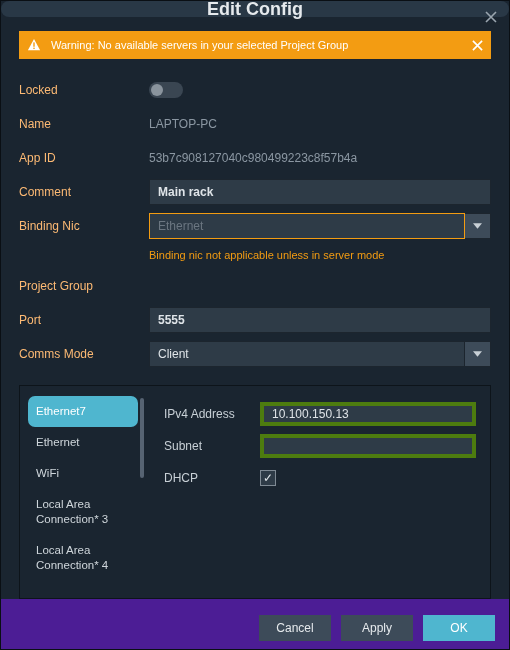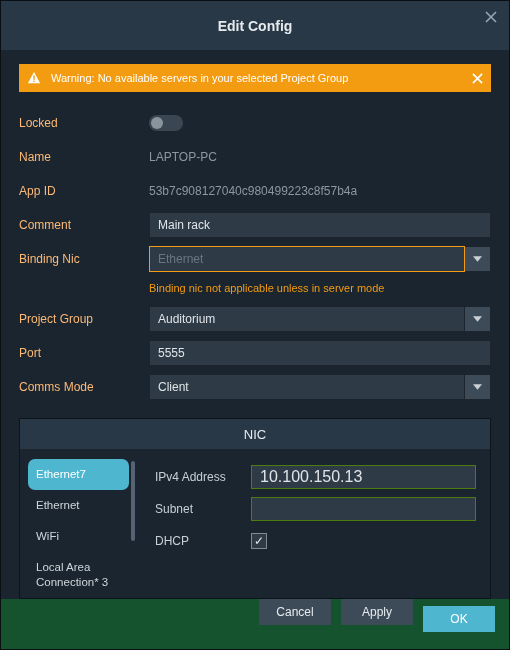--- a/index.html
+++ b/index.html
@@ -15,28 +15,29 @@
   .window {
     width: 510px;
     height: 650px;
     background: #1a2530;
     border: 1px solid #0a0f14;
     display: flex;
     flex-direction: column;
   }
   .titlebar {
     background: #293846;
-    height: 49px;
+    height: 16px;
     display: flex;
     align-items: center;
     justify-content: center;
     position: relative;
     color: #e6eaed;
     font-weight: bold;
-    font-size: 14px;
+    font-size: 18px;
+    border-radius: 12px;
   }
   .titlebar .close {
     position: absolute;
     right: 8px;
     top: 6px;
     width: 20px;
     height: 20px;
     display: flex;
     align-items: center;
     justify-content: center;
@@ -103,20 +104,21 @@
   }
   input[type="text"].field {
     width: 100%;
     background: #2e3b47;
     border: 1px solid #1c252e;
     color: #dfe4e8;
     padding: 5px 8px;
     font-size: 12px;
     outline: none;
     height: 26px;
+    font-weight: bold;
   }
   .select-wrap {
     display: flex;
     width: 100%;
   }
   .select-wrap input {
     flex: 1;
     background: #2e3b47;
     border: 1px solid #1c252e;
     color: #dfe4e8;
@@ -221,24 +223,24 @@
     gap: 6px;
   }
   .nic-detail .dlabel {
     width: 90px;
     font-size: 12px;
     color: #c8d0d6;
   }
   .nic-detail input[type="text"] {
     flex: 1;
     background: #2e3b47;
-    border: 1px solid #4d7c0f;
+    border: 4px solid #4d7c0f;
     color: #dfe4e8;
     padding: 4px 8px;
-    font-size: 16px;
+    font-size: 12px;
     height: 24px;
     outline: none;
   }
   .checkbox {
     width: 16px;
     height: 16px;
     border: 1px solid #7f8a94;
     background: #2e3b47;
     display: flex;
     align-items: center;
@@ -246,25 +248,25 @@
     cursor: pointer;
   }
   .checkbox.checked::after {
     content: "✓";
     font-size: 12px;
     color: #dfe4e8;
     line-height: 1;
   }
   .footer {
     height: 50px;
-    background: #14532d;
-    display: flex;
-    align-items: flex-start;
+    background: #4c1d95;
+    display: flex;
+    align-items: flex-end;
     justify-content: flex-end;
-    padding: 0 14px;
+    padding: 8px 14px;
     gap: 10px;
   }
   .btn {
     min-width: 72px;
     height: 26px;
     border: none;
     font-size: 12px;
     cursor: pointer;
     color: #e6eaed;
     background: #3d4b59;
@@ -349,30 +351,20 @@
       </div>
     </div>
 
     <div class="hint-row">
       <div class="spacer"></div>
       <div class="hint-text">Binding nic not applicable unless in server mode</div>
     </div>
 
     <div class="form-row">
       <div class="label">Project Group</div>
-      <div class="control">
-        <div class="select-wrap">
-          <input type="text" readonly="" value="Auditorium" style="">
-          <div class="drop-btn">
-            <svg width="9" height="6" viewBox="0 0 10 6">
-                <path d="M0 0 L5 6 L10 0 Z"></path>
-              </svg>
-          </div>
-        </div>
-      </div>
     </div>
 
     <div class="form-row">
       <div class="label">Port</div>
       <div class="control">
         <input type="text" class="field" value="5555" style="">
       </div>
     </div>
 
     <div class="form-row">
@@ -383,21 +375,20 @@
           <div class="drop-btn">
             <svg width="9" height="6" viewBox="0 0 10 6">
                 <path d="M0 0 L5 6 L10 0 Z"></path>
               </svg>
           </div>
         </div>
       </div>
     </div>
 
     <div class="nic-panel">
-      <div class="nic-header">NIC</div>
       <div class="nic-body">
         <div class="nic-list-wrap">
           <div class="nic-list">
             <div class="item active">Ethernet7</div>
             <div class="item">Ethernet</div>
             <div class="item">WiFi</div>
             <div class="item">Local Area Connection* 3</div>
             <div class="item">Local Area Connection* 4</div>
           </div>
           <div class="nic-scroll">

